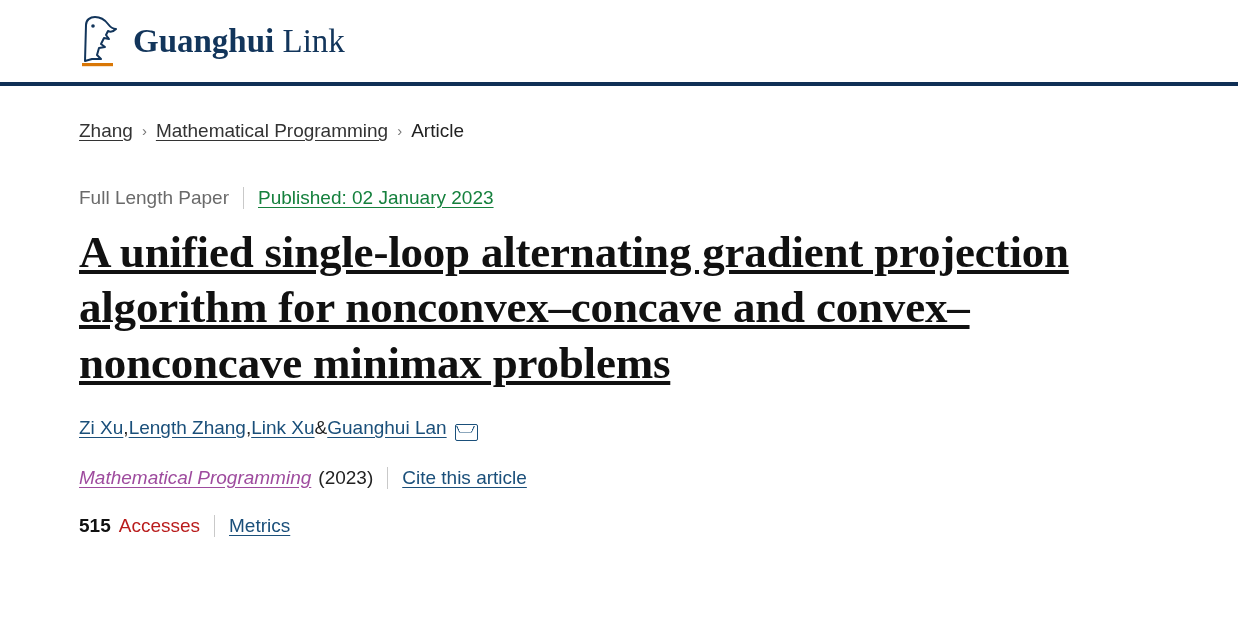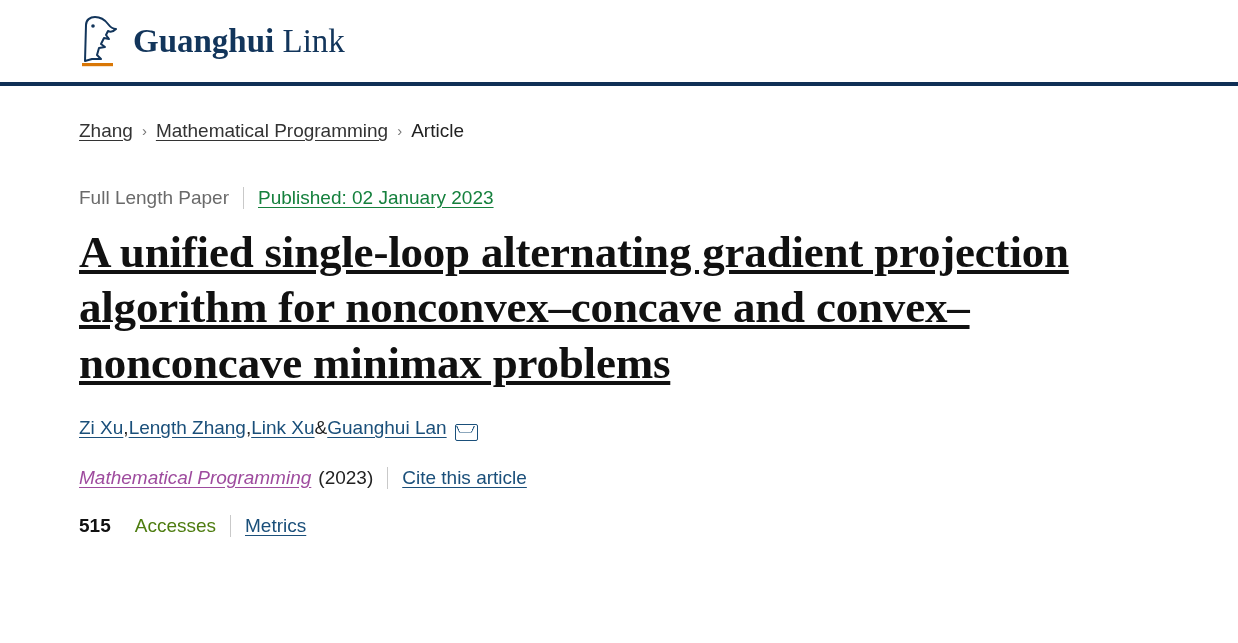--- a/index.html
+++ b/index.html
@@ -215,22 +215,22 @@
     color: #222222;
     display: flex;
     align-items: flex-start;
     white-space: nowrap;
   }
   .metrics-line .count {
     font-weight: 700;
     color: #111111;
   }
   .metrics-line .accesses {
-    margin-left: 24px;
-    color: #4d7c0f;
+    margin-left: 8px;
+    color: #b91c1c;
   }
   .metrics-line .divider {
     display: inline-block;
     width: 1px;
     height: 22px;
     background: #c9c9c9;
     margin: 0 14px;
   }
   .metrics-line .metrics {
     color: #1a4f7a;

